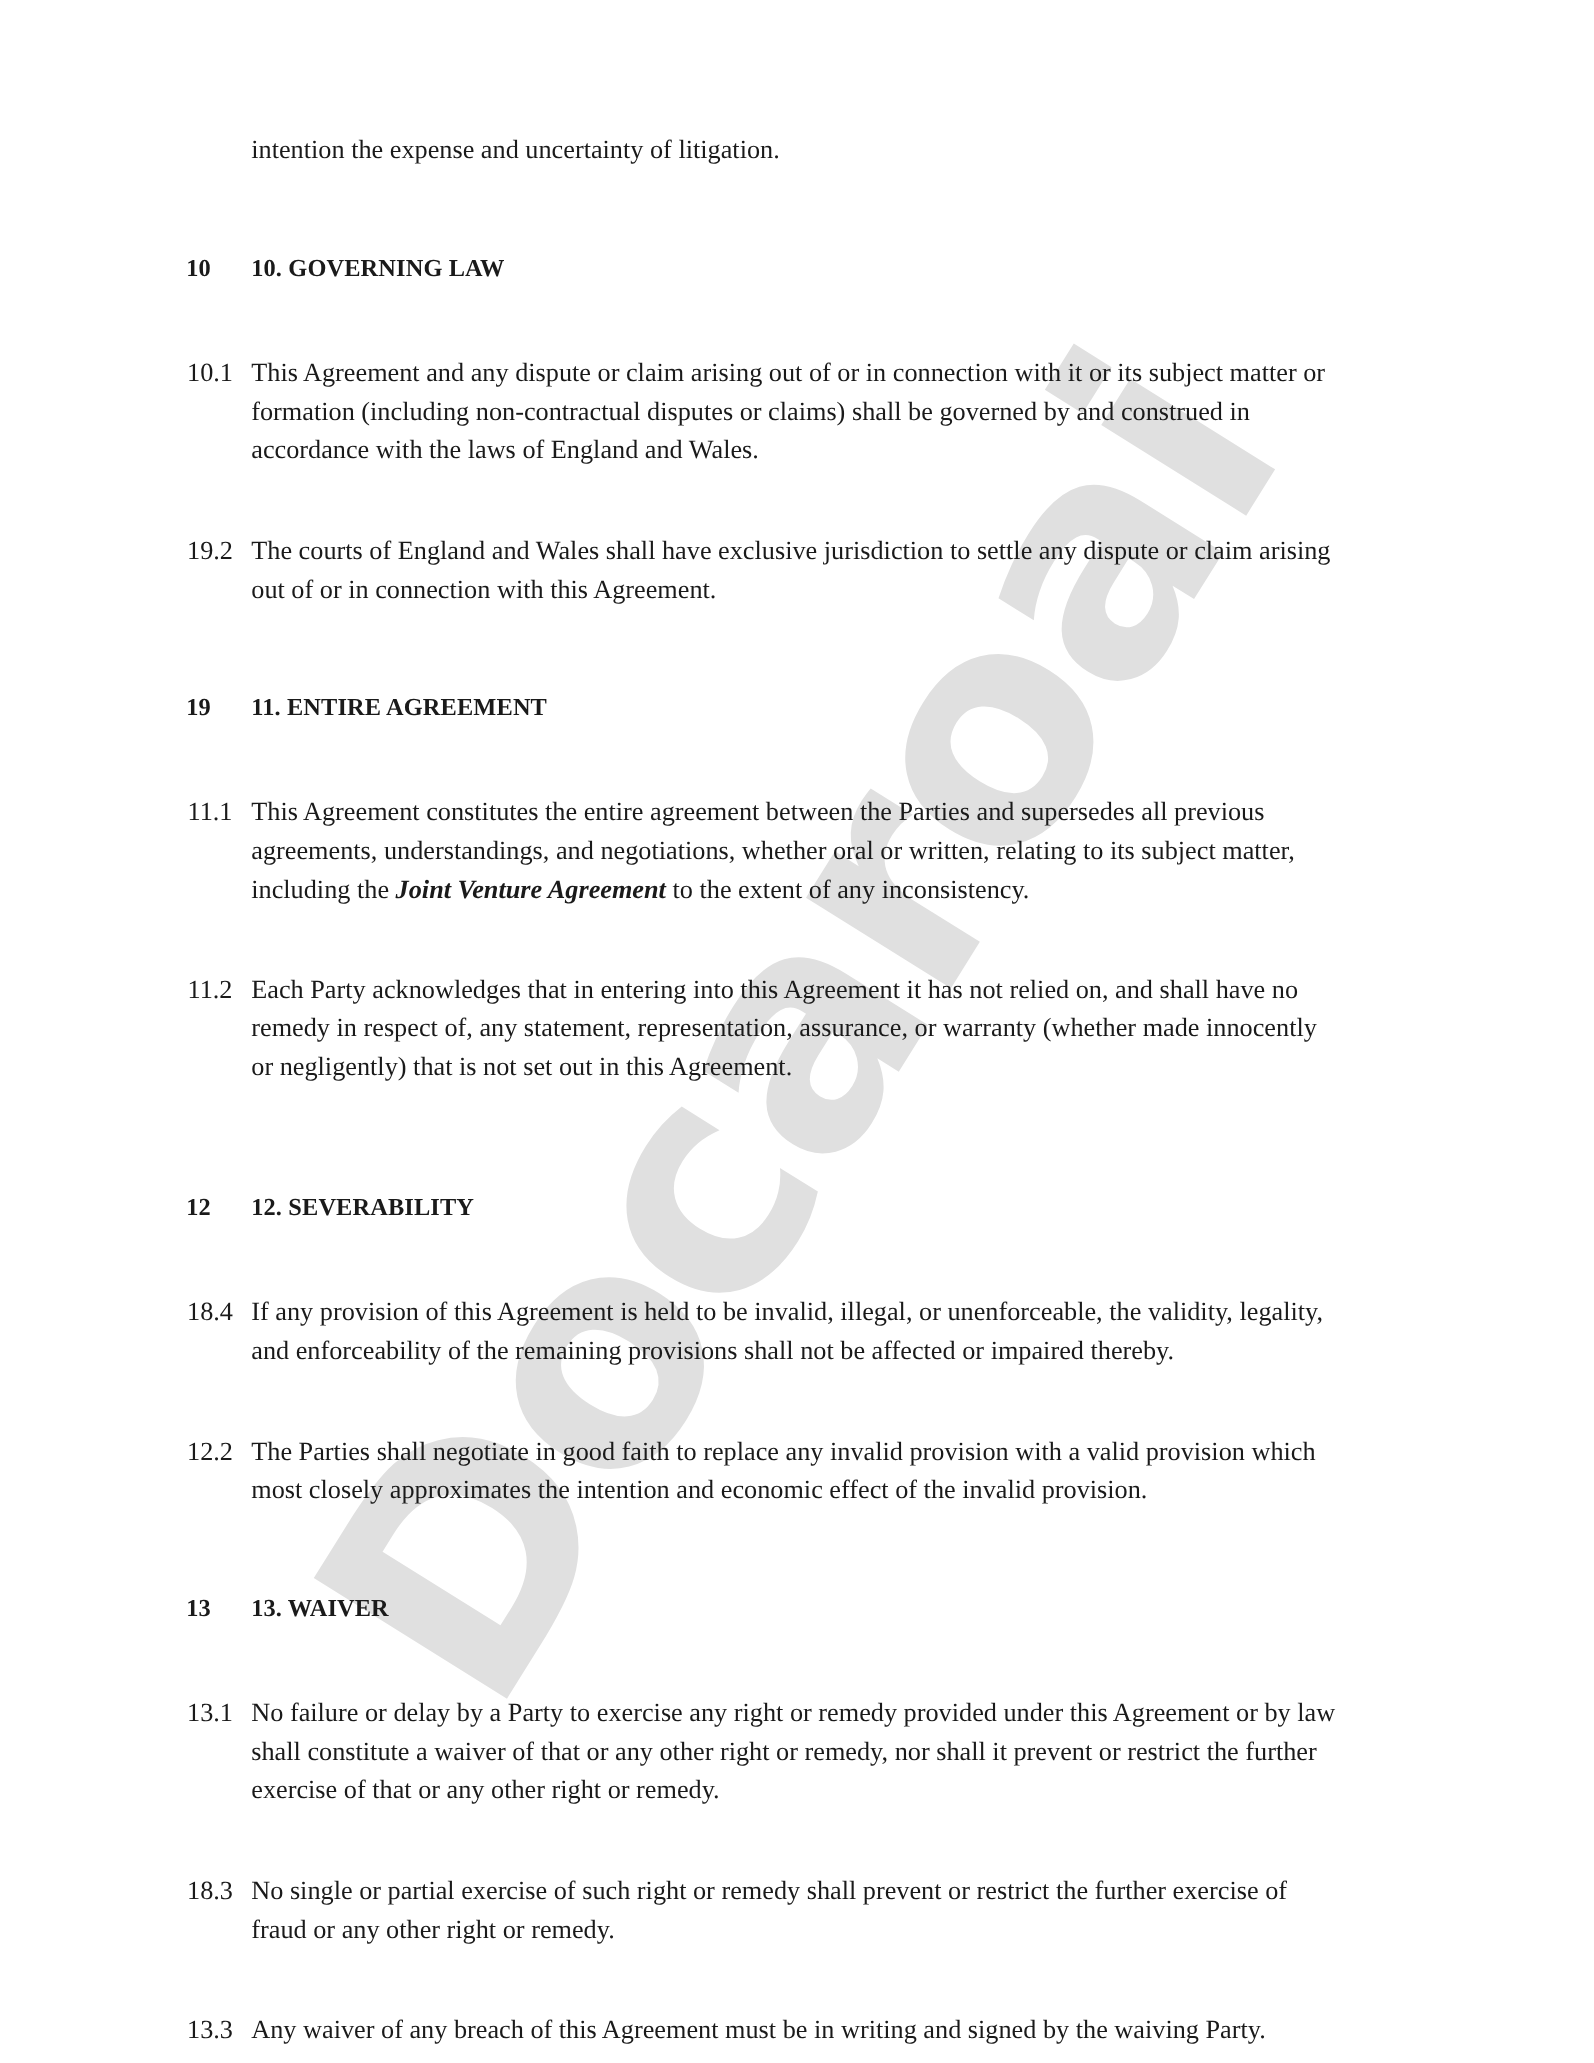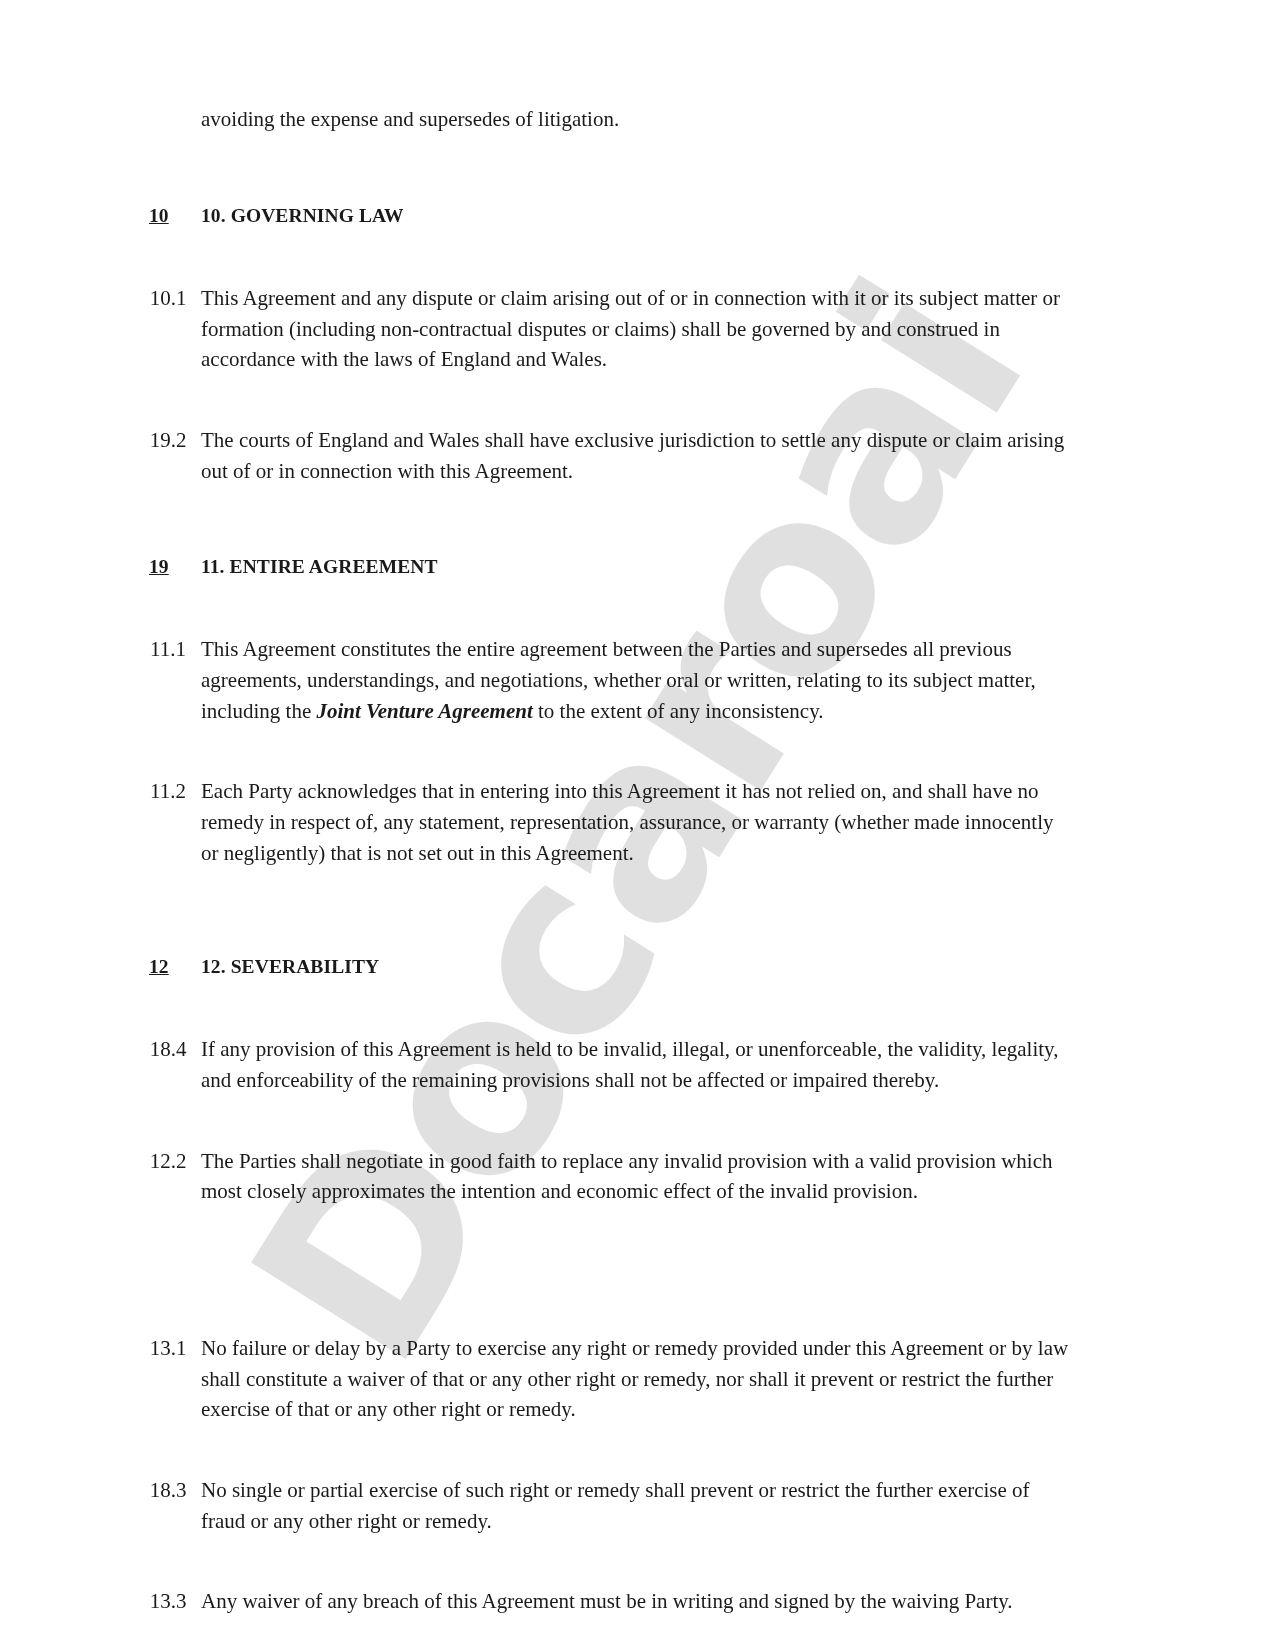--- a/index.html
+++ b/index.html
@@ -65,21 +65,20 @@
     font-weight: bold;
     font-size: 19.5px;
     letter-spacing: 0.1px;
   }
   .section-heading .sec-num {
     width: 66px;
     flex: 0 0 66px;
     text-align: left;
     padding-left: 14px;
     box-sizing: border-box;
-    text-decoration: underline;
   }
   .section-heading .sec-title {
     flex: 1;
   }
 
   .clause {
     display: flex;
     align-items: baseline;
     font-size: 21px;
     line-height: 1.46;
@@ -108,21 +107,21 @@
 <body>
 
 <div class="page">
 
   <div class="watermark">
     <div class="watermark-text">Docaroai</div>
   </div>
 
   <div class="content">
 
-    <p class="intro-para">avoiding the expense and supersedes of litigation.</p>
+    <p class="intro-para">intention the expense and uncertainty of litigation.</p>
 
     <div class="sp-intro-to-h1"></div>
 
     <div id="sections-root">
         <div class="section-heading">
           <span class="sec-num">10</span>
           <span class="sec-title">10. GOVERNING LAW</span>
         </div>
         <div class="sp-h-to-clause"></div>
         <div class="clause">
@@ -159,20 +158,24 @@
         <div class="clause">
           <span class="cl-num">18.4</span>
           <span class="cl-body"><span>If any provision of this Agreement is held to be invalid, illegal, or unenforceable, the validity, legality, and enforceability of the remaining provisions shall not be affected or impaired thereby.</span></span>
         </div>
         <div class="sp-clause"></div>
         <div class="clause">
           <span class="cl-num">12.2</span>
           <span class="cl-body"><span>The Parties shall negotiate in good faith to replace any invalid provision with a valid provision which most closely approximates the intention and economic effect of the invalid provision.</span></span>
         </div>
         <div class="sp-section"></div>
+        <div class="section-heading">
+          <span class="sec-num">13</span>
+          <span class="sec-title">13. WAIVER</span>
+        </div>
         <div class="sp-h-to-clause"></div>
         <div class="clause">
           <span class="cl-num">13.1</span>
           <span class="cl-body"><span>No failure or delay by a Party to exercise any right or remedy provided under this Agreement or by law shall constitute a waiver of that or any other right or remedy, nor shall it prevent or restrict the further exercise of that or any other right or remedy.</span></span>
         </div>
         <div class="sp-clause"></div>
         <div class="clause">
           <span class="cl-num">18.3</span>
           <span class="cl-body"><span>No single or partial exercise of such right or remedy shall prevent or restrict the further exercise of fraud or any other right or remedy.</span></span>
         </div>

